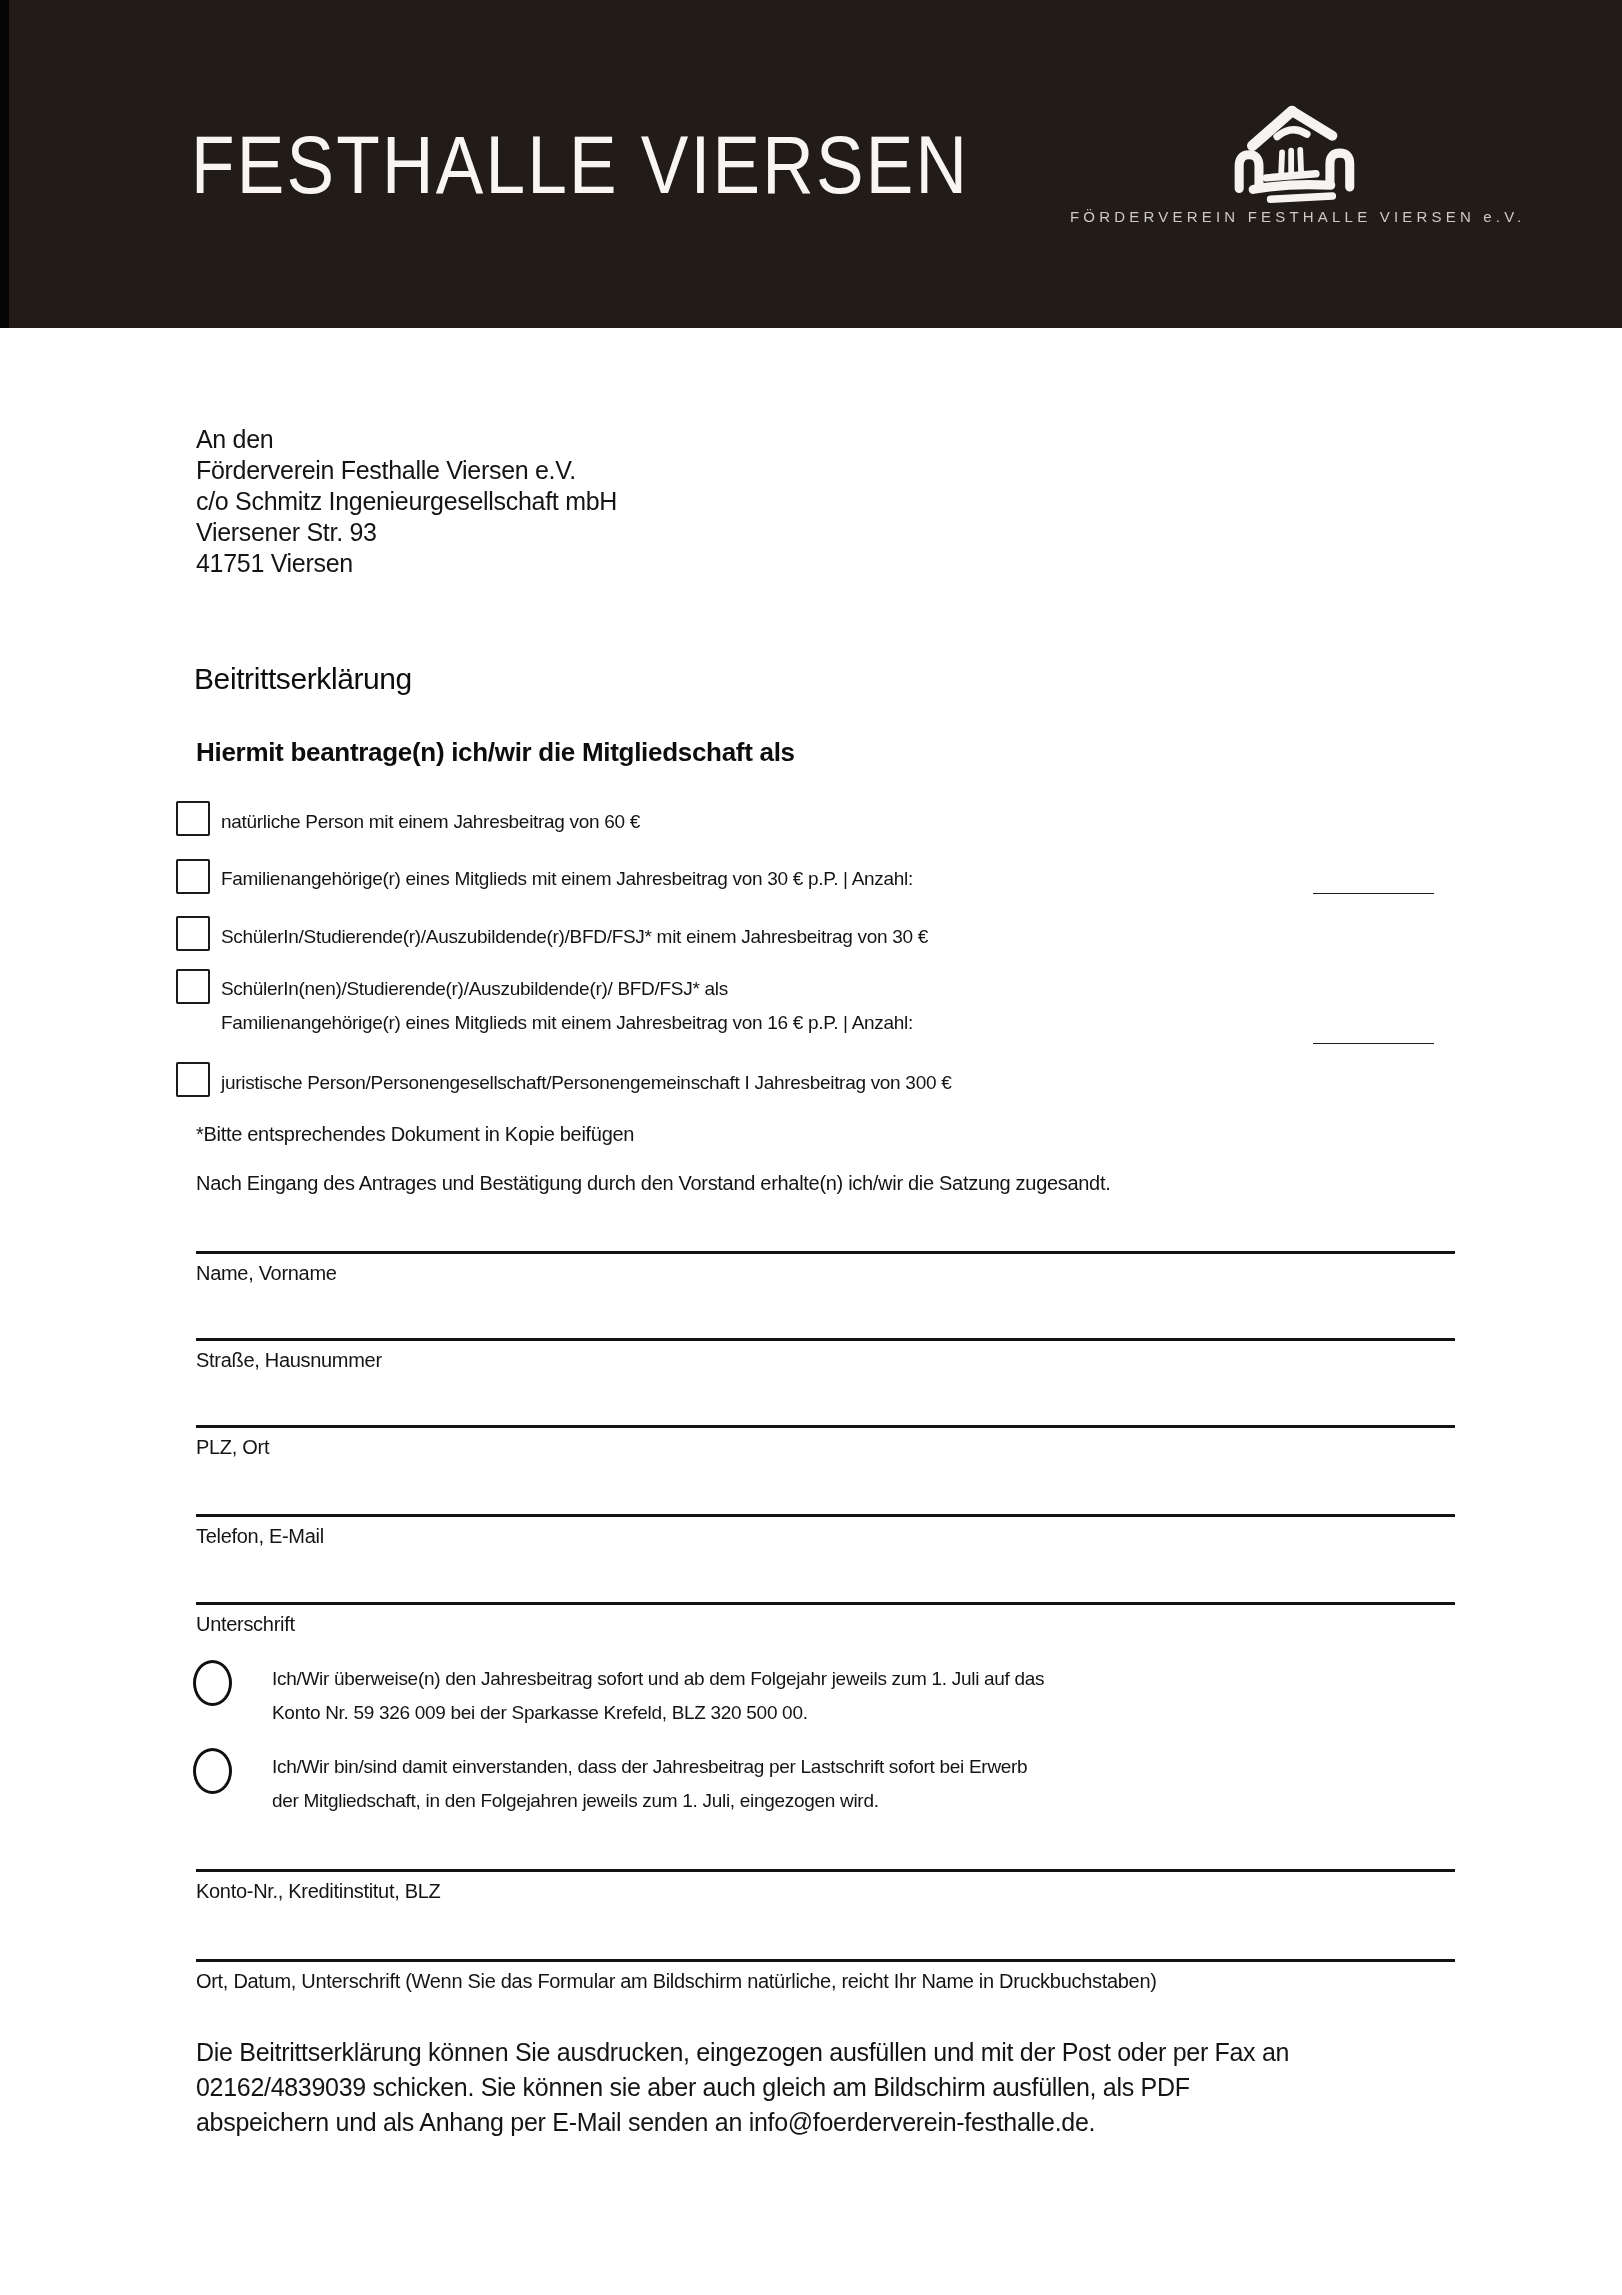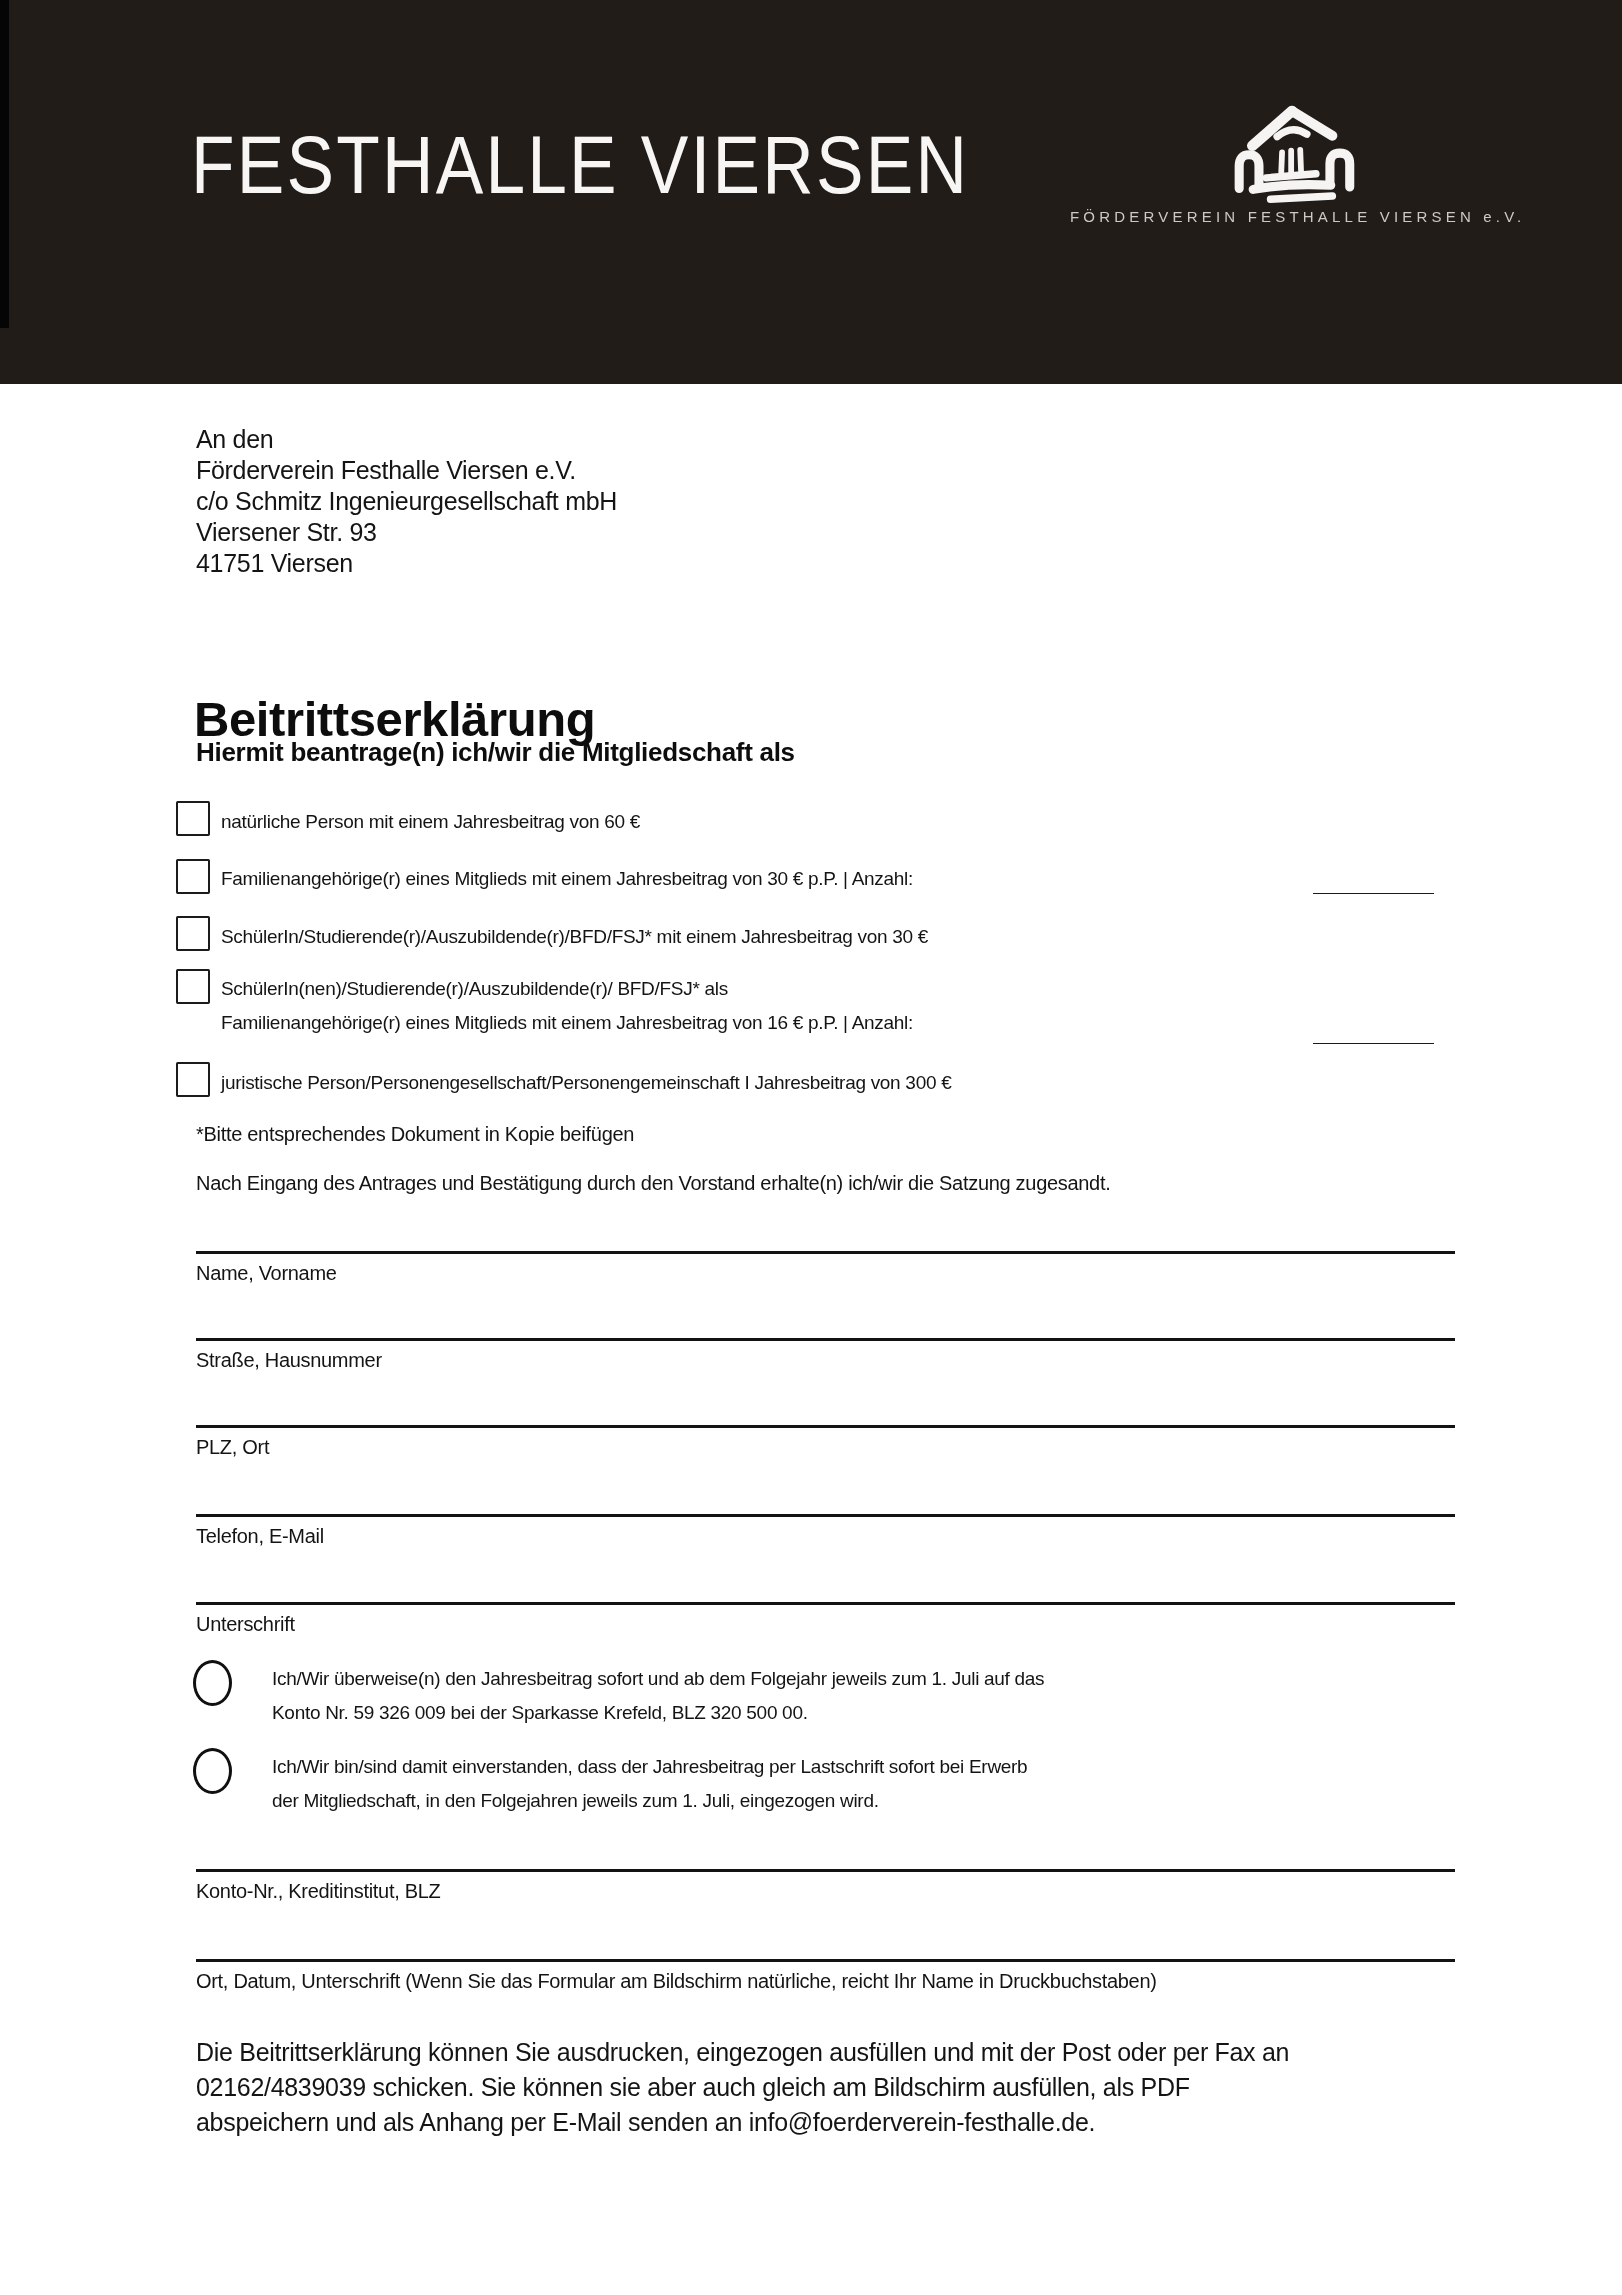--- a/index.html
+++ b/index.html
@@ -11,21 +11,21 @@
     width: 1623px;
     height: 2295px;
     background: #ffffff;
     overflow: hidden;
   }
 
   
   .banner {
     position: absolute;
     left: 0; top: 0;
-    width: 1623px; height: 384px;
+    width: 1623px; height: 328px;
     background: #221c19;
   }
   .banner-edge {
     position: absolute;
     left: 0; top: 0;
     width: 8.5px; height: 328px;
     background: #050505;
   }
   .brand {
     position: absolute;
@@ -61,23 +61,23 @@
 
   .recipient {
     position: absolute;
     left: 196px; top: 396px;
     font-size: 25px; line-height: 31px;
     color: #141414; letter-spacing: -0.3px; margin-top: 28px;
   }
 
   .form-title {
     position: absolute;
-    left: 194px; top: 691px;
-    font-size: 49px;
-    font-weight: bold;
+    left: 194px; top: 662px;
+    font-size: 30px;
+    font-weight: normal;
     color: #0d0d0d;
     letter-spacing: -0.4px;
   }
   .form-subtitle {
     position: absolute;
     left: 196px; top: 737px;
     font-size: 26px;
     font-weight: bold;
     color: #0d0d0d;
     letter-spacing: -0.3px;

